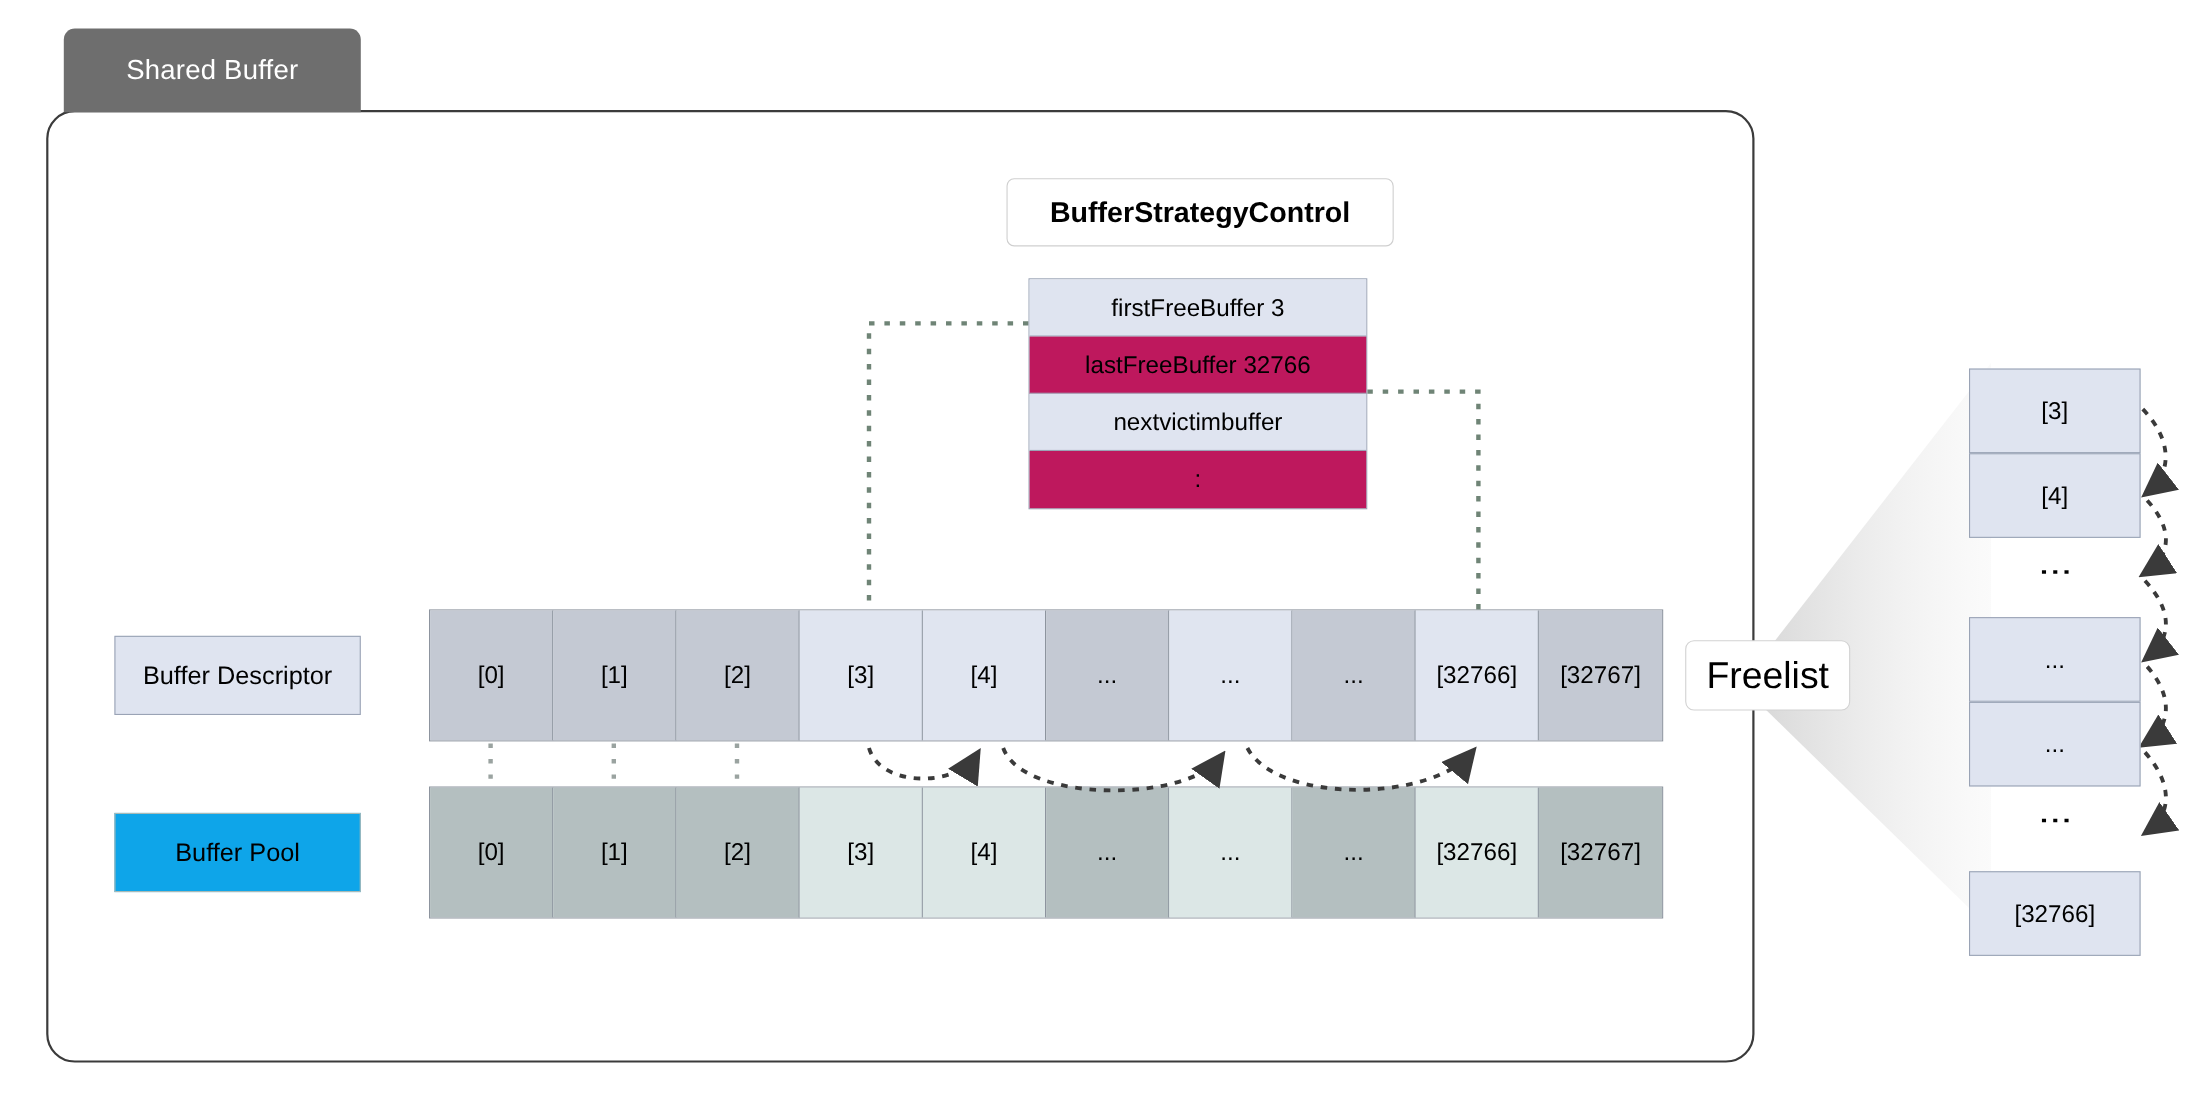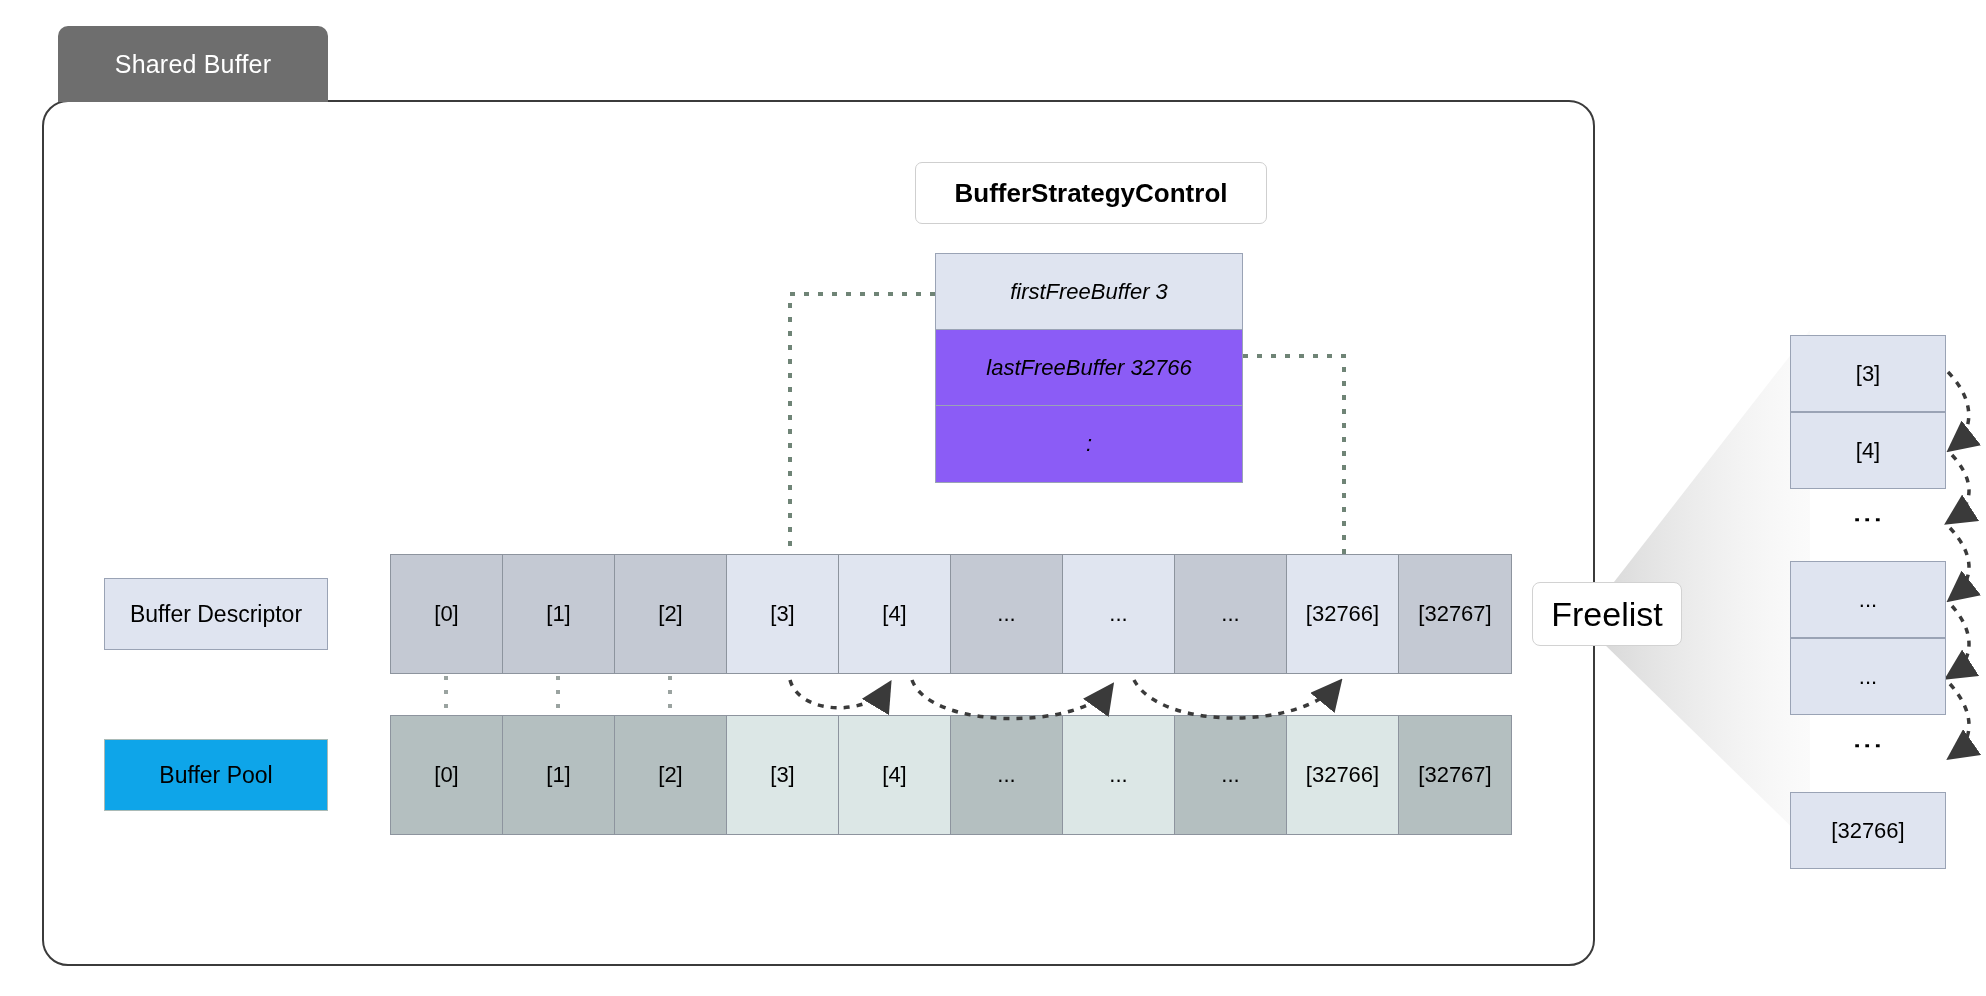--- a/index.html
+++ b/index.html
@@ -22,25 +22,25 @@
 
   
   #bsc-title{
     position:absolute;left:915px;top:162px;width:350px;height:60px;
     background:#ffffff;border:1.5px solid #cfcfcf;border-radius:7px;
     display:flex;align-items:center;justify-content:center;
     font-size:26px;z-index:4;font-weight:bold;
   }
   #bsc-fields{position:absolute;left:935px;top:253px;width:308px;z-index:4;
     border:1px solid #9aa3b5;box-sizing:border-box;}
-  .bsc-row{height:76px;display:flex;align-items:center;justify-content:center;
-    font-size:22px;box-sizing:border-box;border-bottom:1px solid #9aa3b5;font-style:italic;}
+  .bsc-row{height:52px;display:flex;align-items:center;justify-content:center;
+    font-size:22px;box-sizing:border-box;border-bottom:1px solid #9aa3b5;}
   .bsc-row:last-child{border-bottom:none;}
   .bsc-row.light{background:#dfe4f0;}
-  .bsc-row.dark{background:#8b5cf6;justify-content:center;}
+  .bsc-row.dark{background:#be185d;justify-content:center;}
 
   
   .row-label{
     position:absolute;border:1px solid #9aa3b5;box-sizing:border-box;
     display:flex;align-items:center;justify-content:center;font-size:23px;
   }
   #label-buffer-descriptor{left:104px;top:578px;width:224px;height:72px;background:#dfe4f0;text-align:right;}
   #label-buffer-pool{left:104px;top:739px;width:224px;height:72px;
     background:#0ea5e9;border-color:#a9bab6;}
 
@@ -119,20 +119,23 @@
   <div id="bsc-title">
     <span>BufferStrategyControl</span>
   </div>
   <div id="bsc-fields">
       <div class="bsc-row light">
         <span>firstFreeBuffer 3</span>
       </div>
       <div class="bsc-row dark">
         <span>lastFreeBuffer 32766</span>
       </div>
+      <div class="bsc-row light">
+        <span>nextvictimbuffer</span>
+      </div>
       <div class="bsc-row dark">
         <span>:</span>
       </div>
     </div>
 
   <div id="label-buffer-descriptor" class="row-label">
     <span>Buffer Descriptor</span>
   </div>
   <div id="label-buffer-pool" class="row-label">
     <span>Buffer Pool</span>

